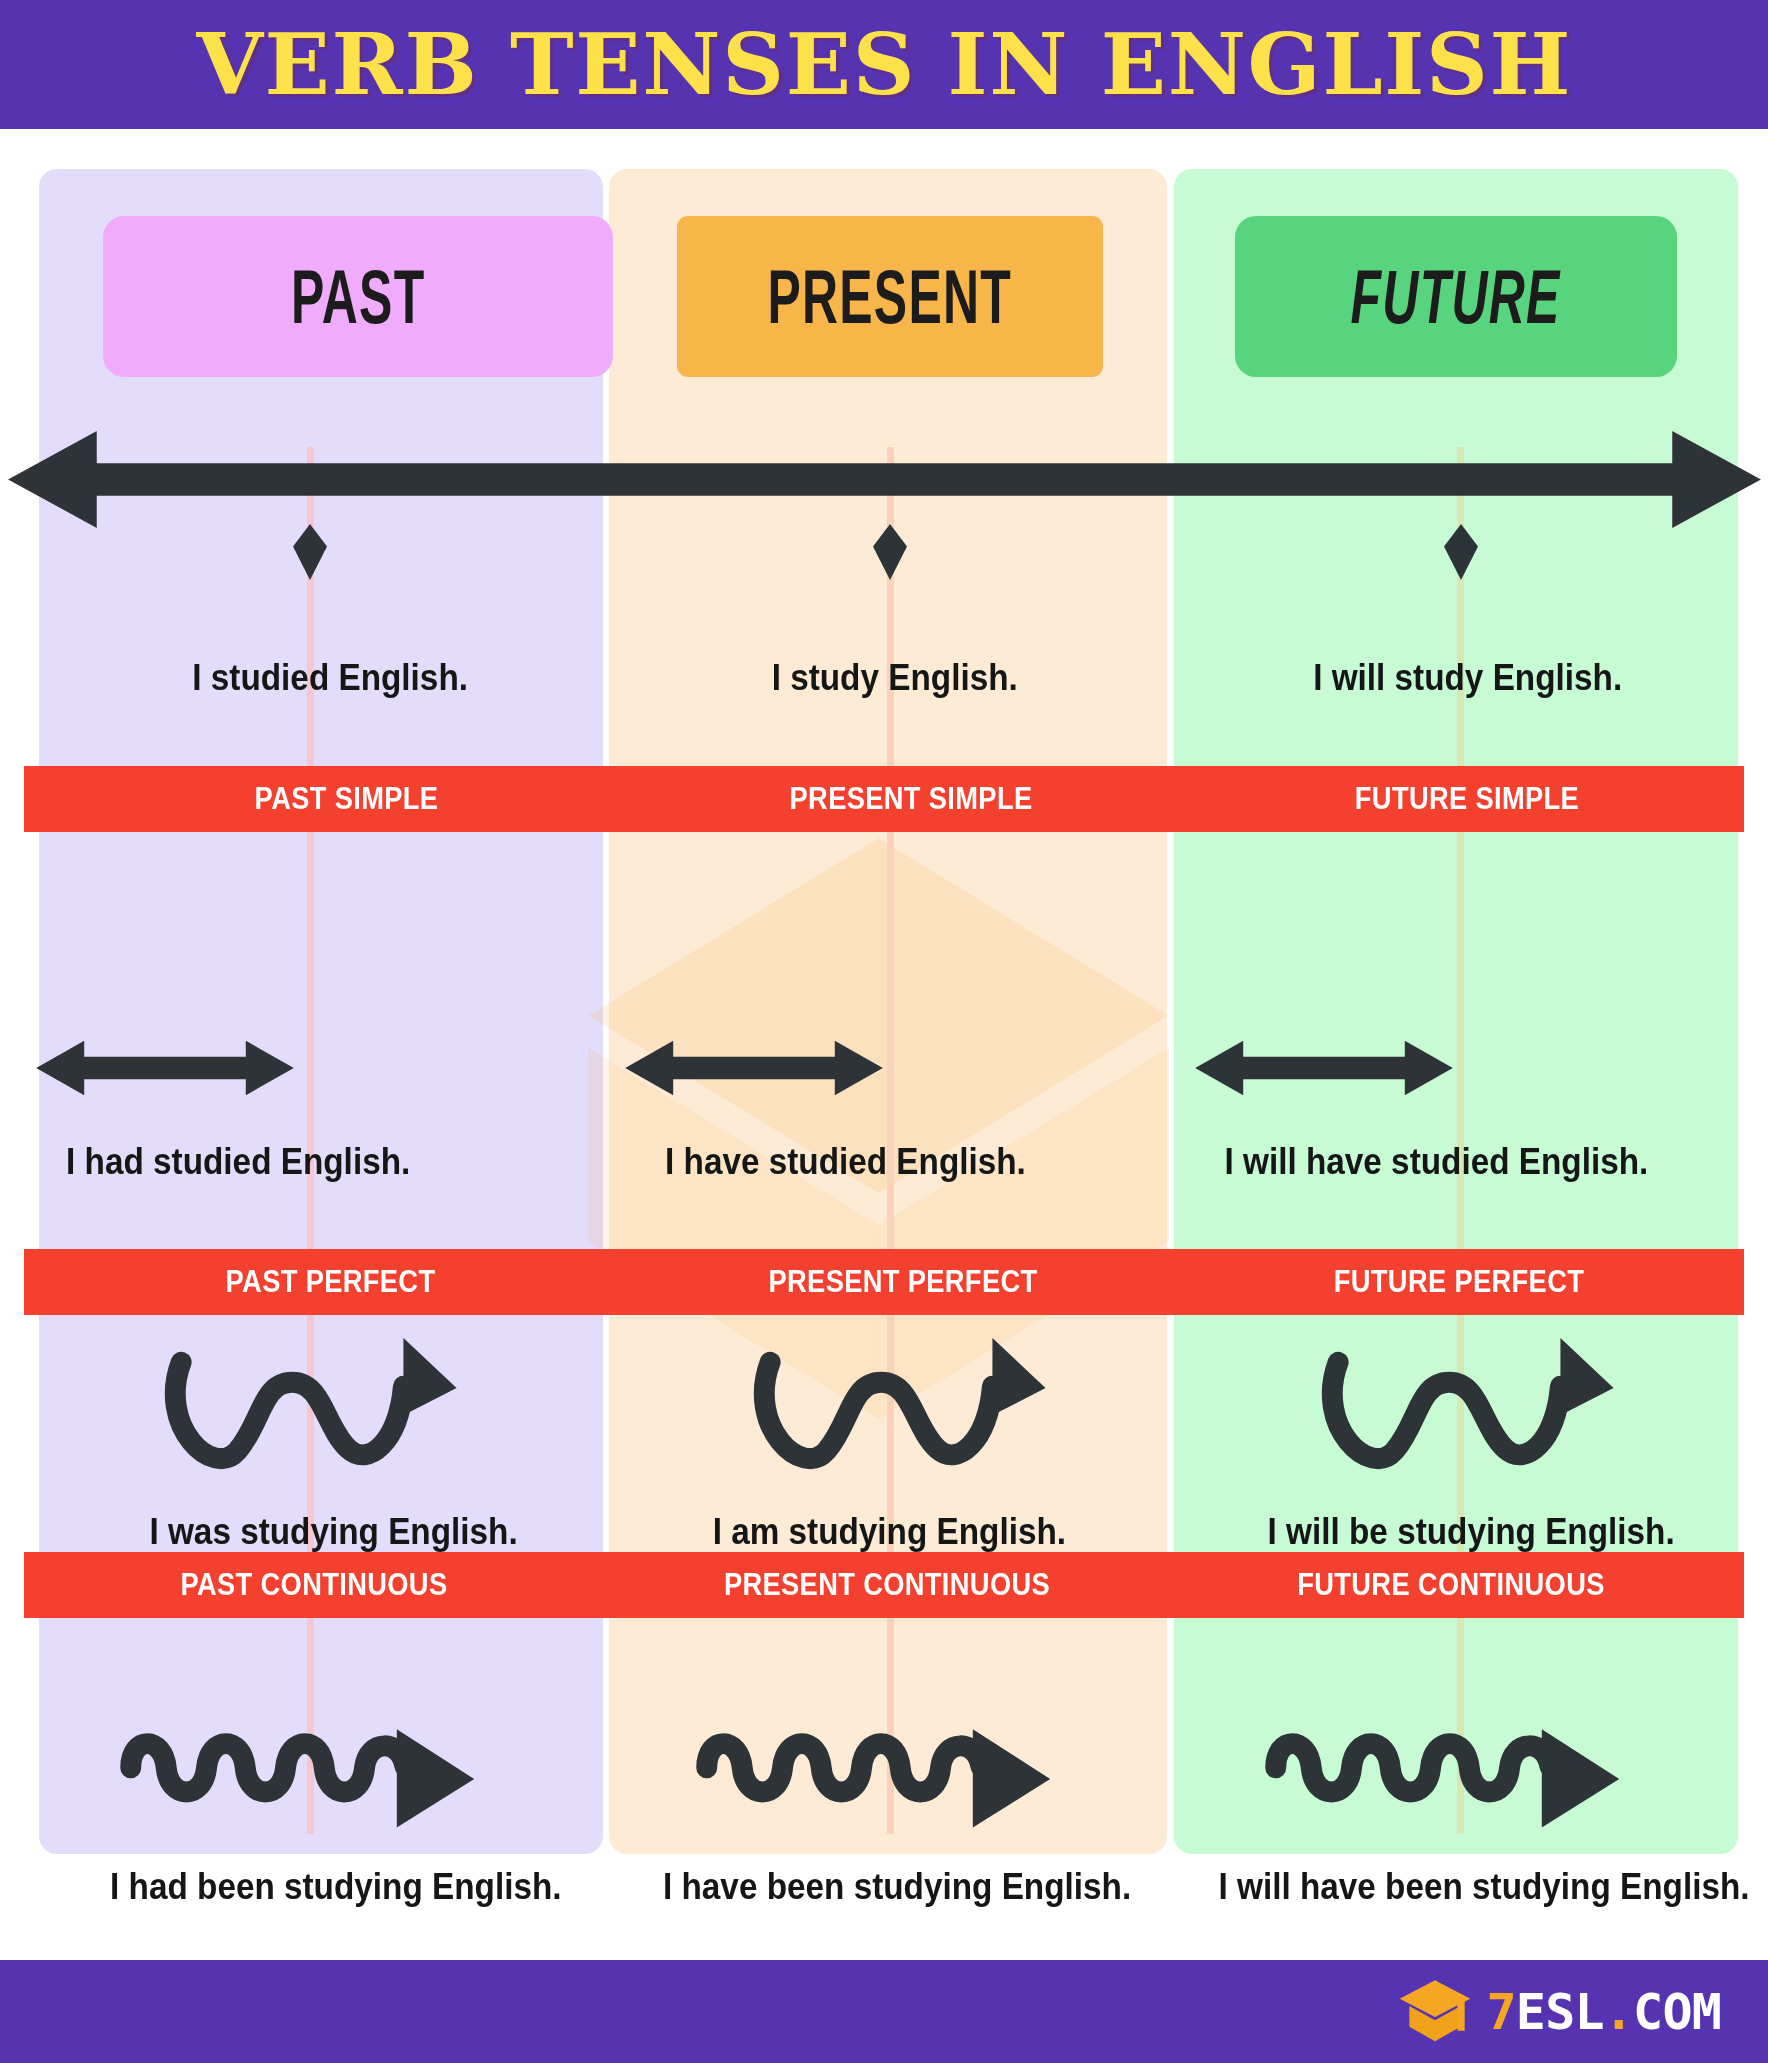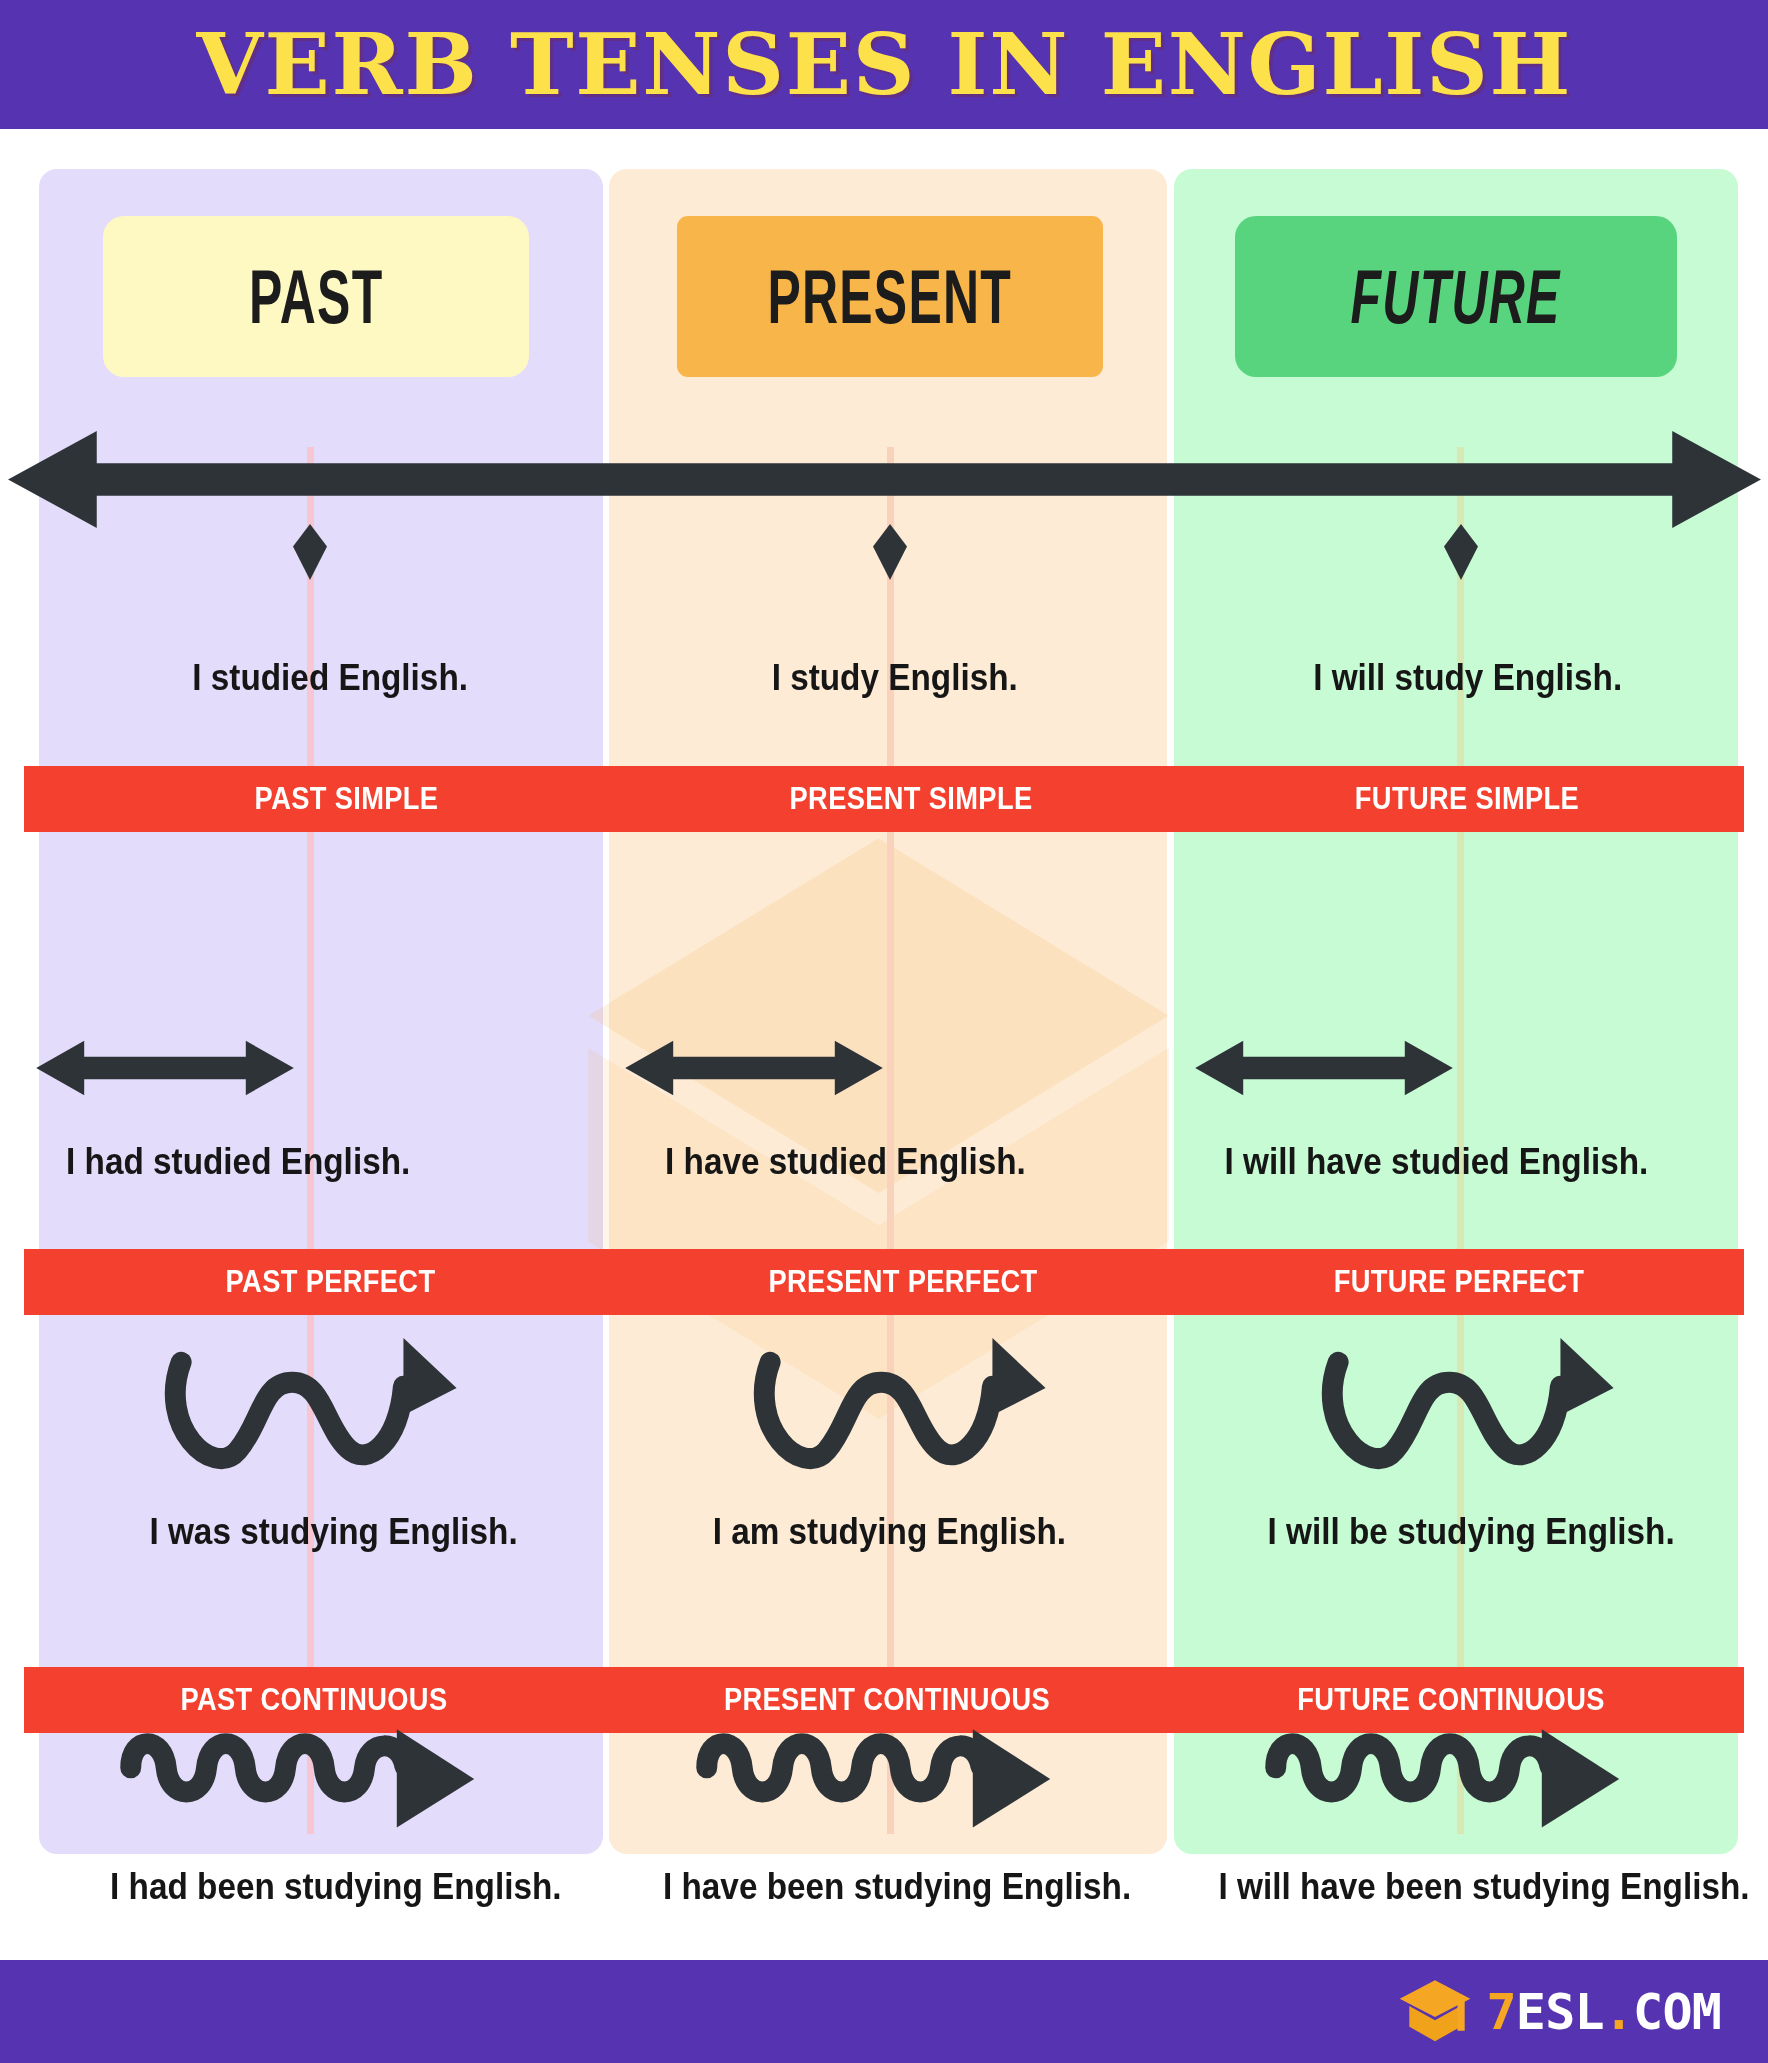--- a/index.html
+++ b/index.html
@@ -64,21 +64,21 @@
   }
   .pill span{
     font-family:"Liberation Sans", sans-serif;
     font-weight:700;
     font-size:64px;
     color:#1c1c1c;
     transform:scaleX(.78) scaleY(1.18);
     letter-spacing:1.6px;
     white-space:nowrap;
   }
-  .pill.past   { left:103px;  width:426px; background:#fef9c3;text-align:center; }
+  .pill.past   { left:103px;  width:510px; background:#f0abfc;text-align:center; }
   .pill.present{ left:677px;  width:426px; background:#F6B košt; }
   .pill.present{ left:677px;  width:426px; background:#F7B54A;border-radius:11px; }
   .pill.future { left:1235px; width:442px; background:#58D47F;font-style:italic; }
 
   
   .timeline{
     position:absolute; left:0; top:298px; width:1769px; height:105px;
   }
   .diamond-row{
     position:absolute; top:395px; left:0; width:1769px; height:56px;
@@ -228,21 +228,21 @@
   </svg>
   <svg class="icon-wrap" style="left:1314px; top:1209px; width:306px; height:145px;" viewBox="0 0 380 180">
     <path d="M30,30 C 0,110 70,175 100,140 C 130,105 130,55 168,55 C 206,55 208,110 238,138 C 262,160 300,130 306,60" stroke="#2E3338" stroke-width="26" fill="none" stroke-linecap="round"></path>
     <polygon points="306,0 372,62 306,96" fill="#2E3338"></polygon>
   </svg>
 
   <div class="sentence" style="left:129px; top:1382px; font-size:37px;">I was studying English.</div>
   <div class="sentence" style="left:693px; top:1382px; font-size:37px;">I am studying English.</div>
   <div class="sentence" style="left:1245px; top:1382px; font-size:37px;">I will be studying English.</div>
 
-  <div class="red-bar" style="top:1538px;">
+  <div class="red-bar" style="top:1423px;">
     <div class="rl" style="left:48px;   width:484px;">PAST CONTINUOUS</div>
     <div class="rl" style="left:597px;  width:532px;">PRESENT CONTINUOUS</div>
     <div class="rl" style="left:1169px; width:516px;">FUTURE CONTINUOUS</div>
   </div>
 
   <svg class="icon-wrap" style="left:113px; top:1592px; width:387px; height:113px;" viewBox="0 0 480 140">
     <path d="M22,58 C 22,18 62,18 66,58 C 70,98 112,98 116,58 C 120,18 160,18 164,58 C 168,98 210,98 214,58 C 218,18 258,18 262,58 C 266,98 308,98 312,58 C 316,22 356,22 362,56" stroke="#2E3338" stroke-width="26" fill="none" stroke-linecap="round"></path>
     <polygon points="352,10 448,72 352,132" fill="#2E3338"></polygon>
   </svg>
   <svg class="icon-wrap" style="left:689px; top:1592px; width:387px; height:113px;" viewBox="0 0 480 140">

